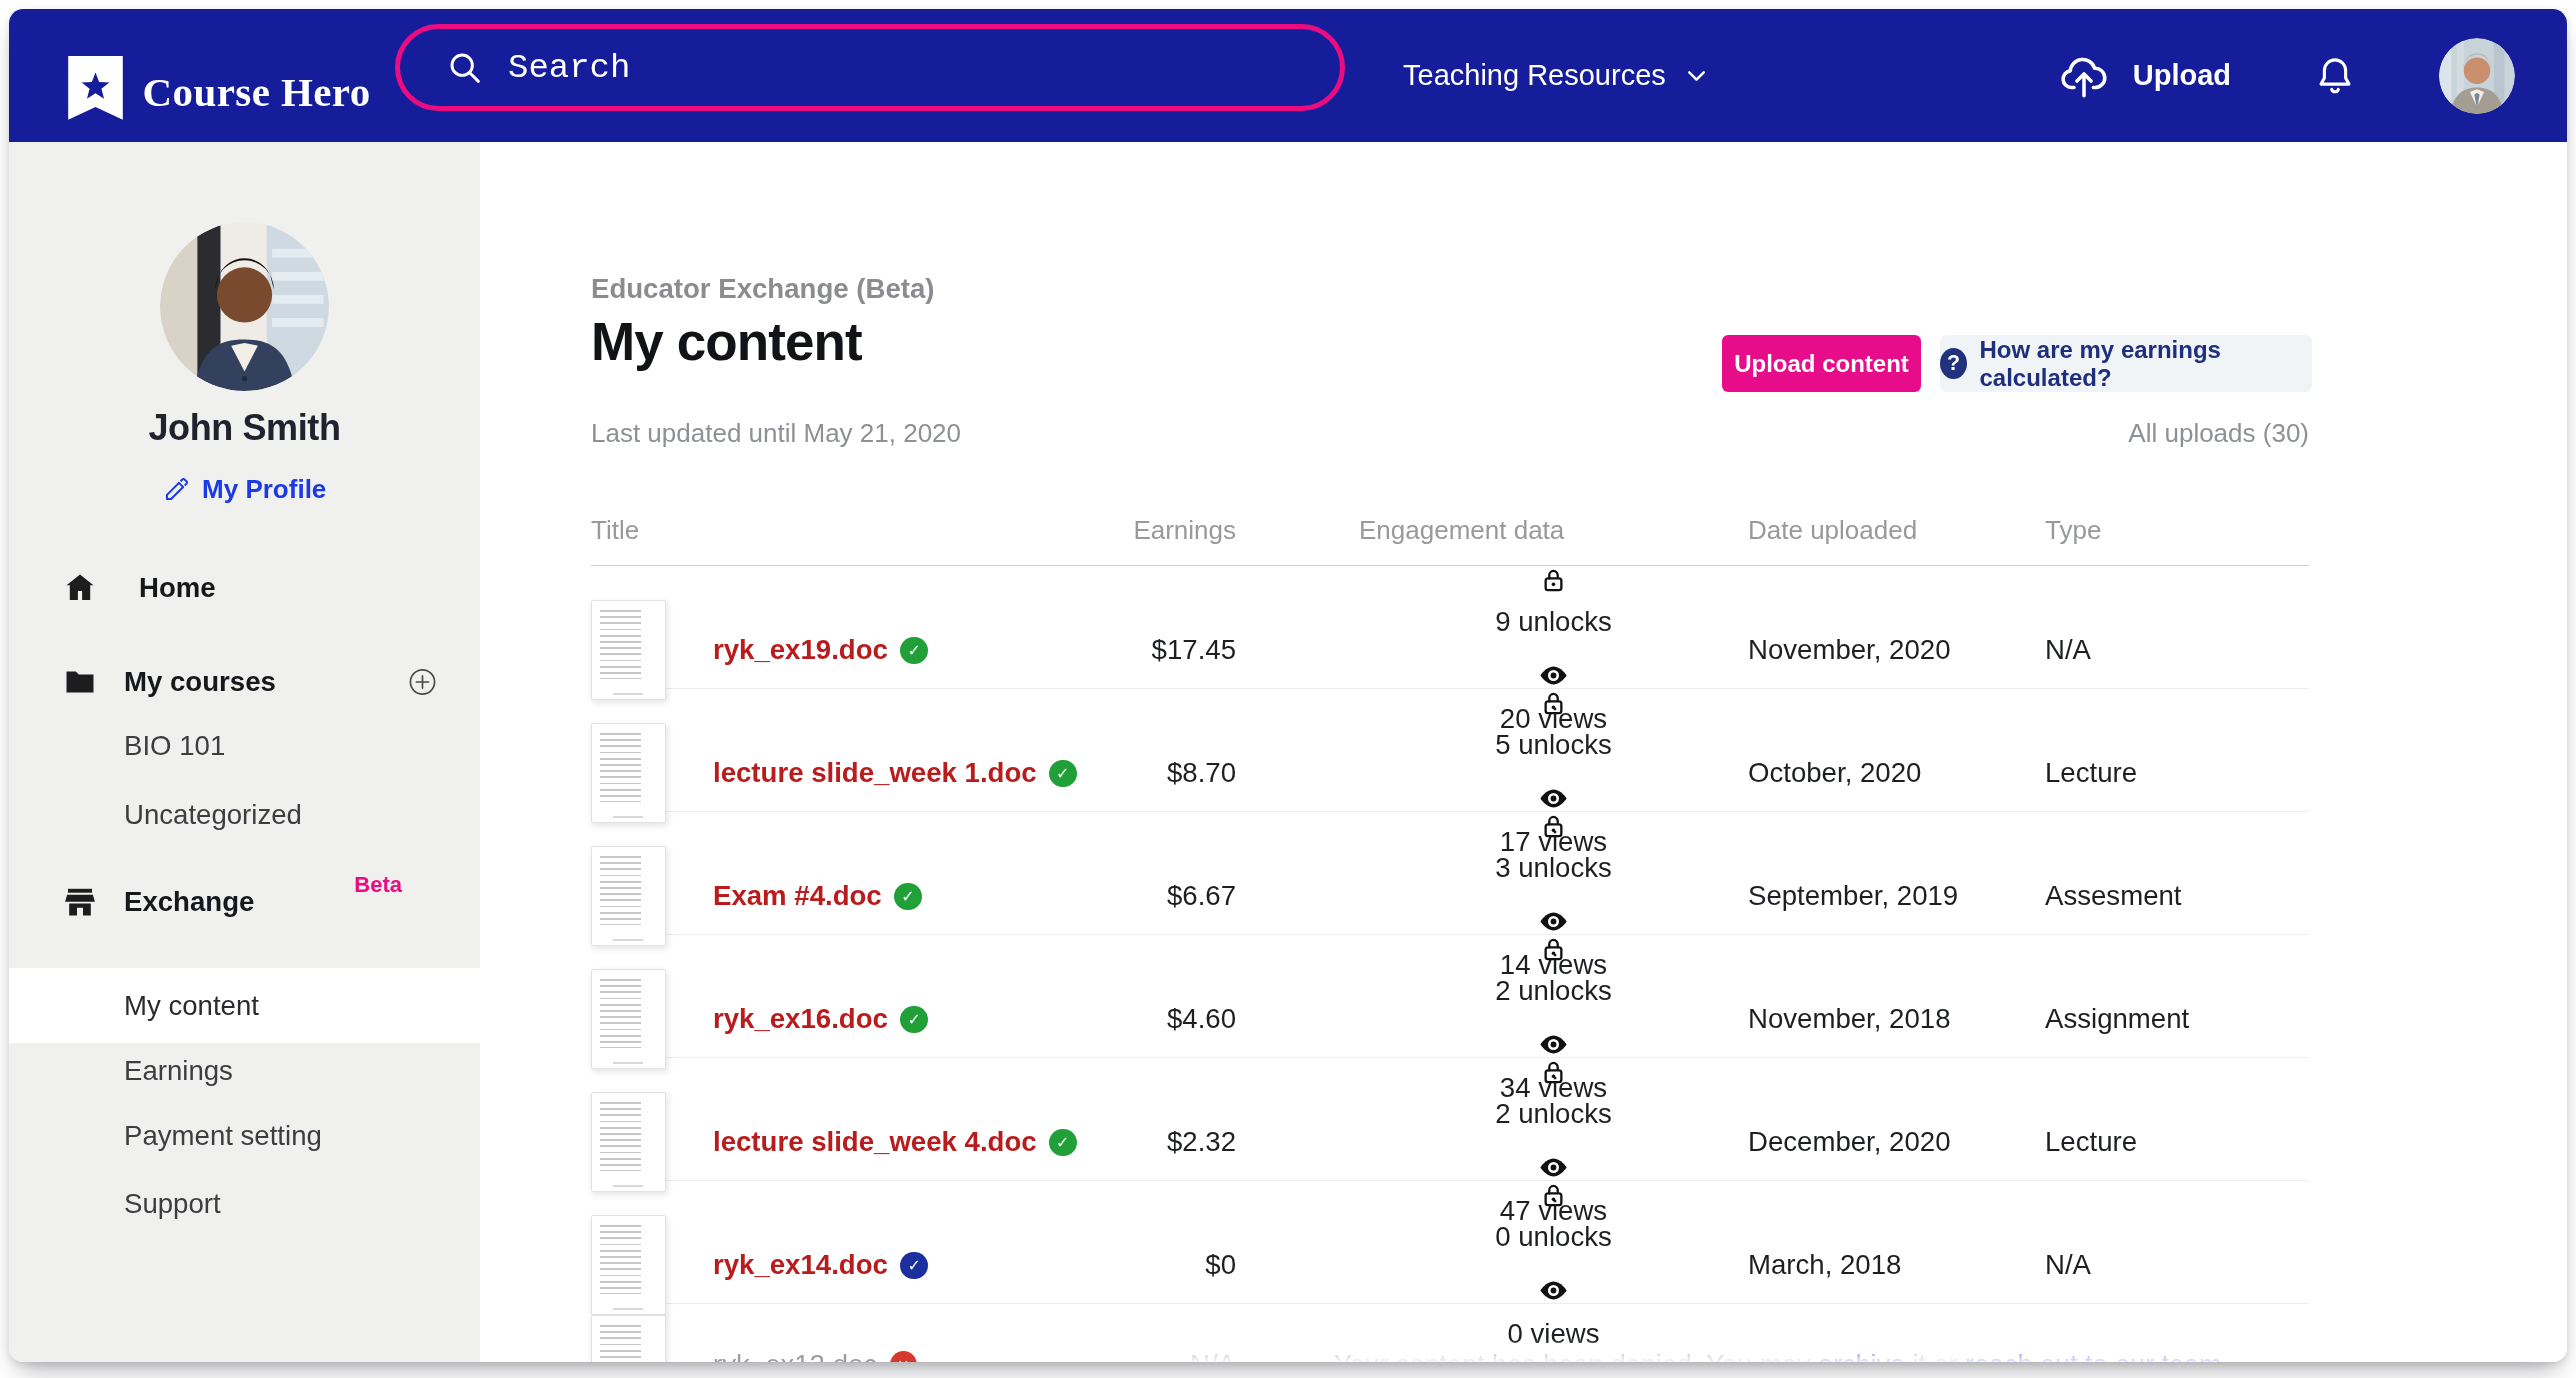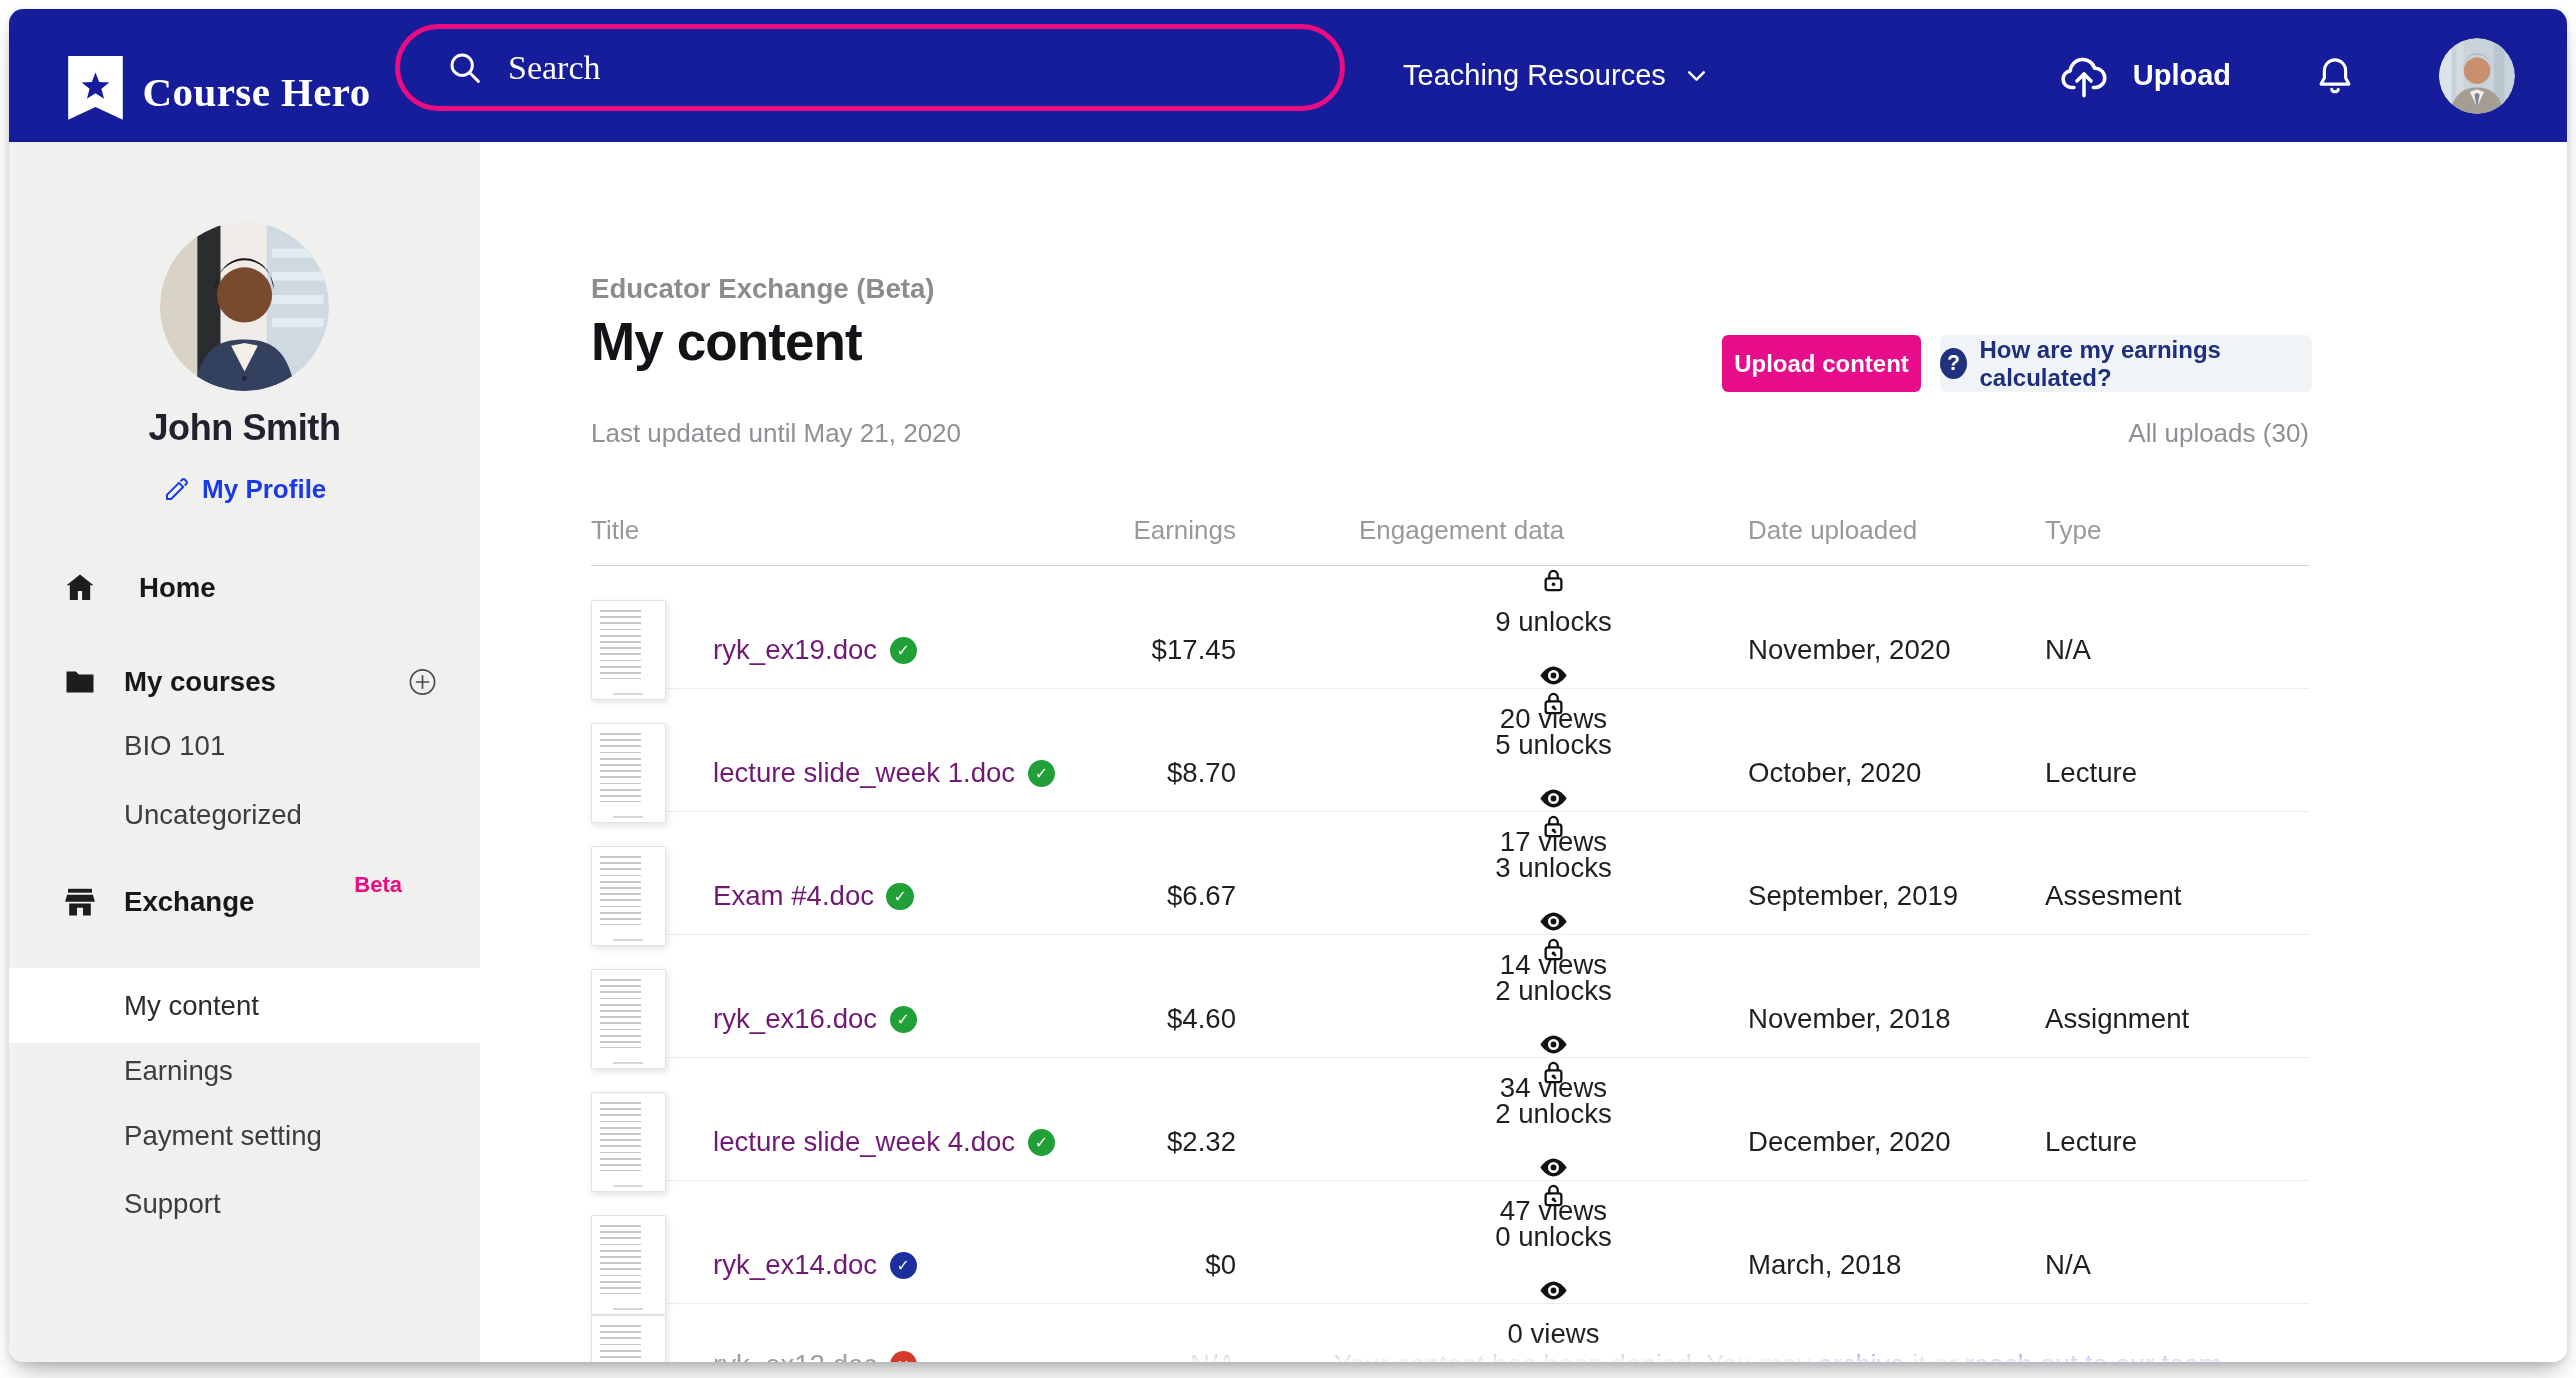--- a/index.html
+++ b/index.html
@@ -7,21 +7,21 @@
   .screen{position:absolute;left:9px;top:9px;width:2558px;height:1353px;border-radius:14.2px;overflow:hidden;
           background:#fff;box-shadow:0 14.2px 27px -9px rgba(40,40,50,.38),0 2.7px 7.1px rgba(0,0,0,.10);}
 
   
   .navbar{position:relative;height:133px;background:#161D9B;display:flex;align-items:center;}
   .brand{position:absolute;left:59px;top:0;height:165px;display:flex;align-items:center;gap:19.6px;cursor:pointer;}
   .brand-word{color:#fff;font-family:"Liberation Serif","DejaVu Serif",serif;font-size:41px;font-weight:600;letter-spacing:0.4px;}
   .searchbar{position:absolute;left:386px;top:15px;width:950px;height:87px;border:5.3px solid #EC0C81;border-radius:55px;
              display:flex;align-items:center;padding-left:46px;box-sizing:border-box;background:transparent;}
   .searchbar input{background:transparent;border:none;outline:none;color:#14b8a6;font-size:34px;margin-left:23px;width:622px;
-                   font-family:Liberation Serif, serif;}
+                   font-family:Liberation Mono, monospace;}
   .searchbar input::placeholder{color:#fff;opacity:1;}
   .nav-dd{position:absolute;left:1394px;top:0;height:133px;display:flex;align-items:center;gap:18px;color:#fff;
           font-size:29px;font-weight:400;cursor:pointer;}
   .nav-right{position:absolute;right:52px;top:0;height:133px;display:flex;align-items:center;gap:82px;}
   .upload-group{display:flex;align-items:center;gap:24px;color:#fff;font-size:29px;font-weight:700;cursor:pointer;}
   .bell-btn{display:flex;align-items:center;cursor:pointer;}
   .avatar-nav{width:76px;height:76px;border-radius:50%;overflow:hidden;cursor:pointer;flex:0 0 auto;}
 
   
   .bodywrap{display:flex;height:1220px;}
@@ -63,21 +63,21 @@
   .thead{height:69px;border-bottom:1.8px solid #CFCFCF;color:#98999B;font-size:26px;}
   .thead .c-earn{text-align:right;}
   .c-eng{padding-left:123px;}
   .trow{height:122px;border-bottom:0.9px solid #EDEDED;font-size:27.6px;color:#1D1F23;}
   .c-title{display:flex;align-items:center;}
   .thumb{width:73px;height:98px;background:#fff;border:0.9px solid #E2E2E0;border-radius:1.8px;box-shadow:1.8px 2.7px 6.2px rgba(0,0,0,.10);
          position:relative;flex:0 0 auto;cursor:pointer;}
   .thumb::before{content:"";position:absolute;left:8px;top:9px;width:41px;height:69px;
         background:repeating-linear-gradient(to bottom,#C7C7C7 0 1.8px,transparent 1.8px 6.2px);}
   .thumb::after{content:"";position:absolute;left:21.3px;bottom:4.4px;width:30px;height:1.8px;background:#D8D8D8;}
-  .file-link{margin-left:47px;color:#701a75;font-weight:400;cursor:pointer;white-space:nowrap;}
+  .file-link{margin-left:47px;color:#b91c1c;font-weight:700;cursor:pointer;white-space:nowrap;}
   .badge{display:inline-flex;width:27.6px;height:27.6px;border-radius:50%;margin-left:12.4px;color:#fff;
          align-items:center;justify-content:center;font-size:16px;font-weight:700;vertical-align:middle;}
   .badge[data-status="approved"]{background:#21A038;}
   .badge[data-status="pending"]{background:#1B2F9E;}
   .badge[data-status="denied"]{background:#D6392C;}
   .badge::after{content:"✓";}
   .badge[data-status="denied"]::after{content:"✕";font-size:14.2px;}
   .c-earn{text-align:right;}
   .engage{display:flex;align-items:center;gap:10.7px;white-space:nowrap;flex-direction:column;}
   .engage .gap{width:19.6px;}

